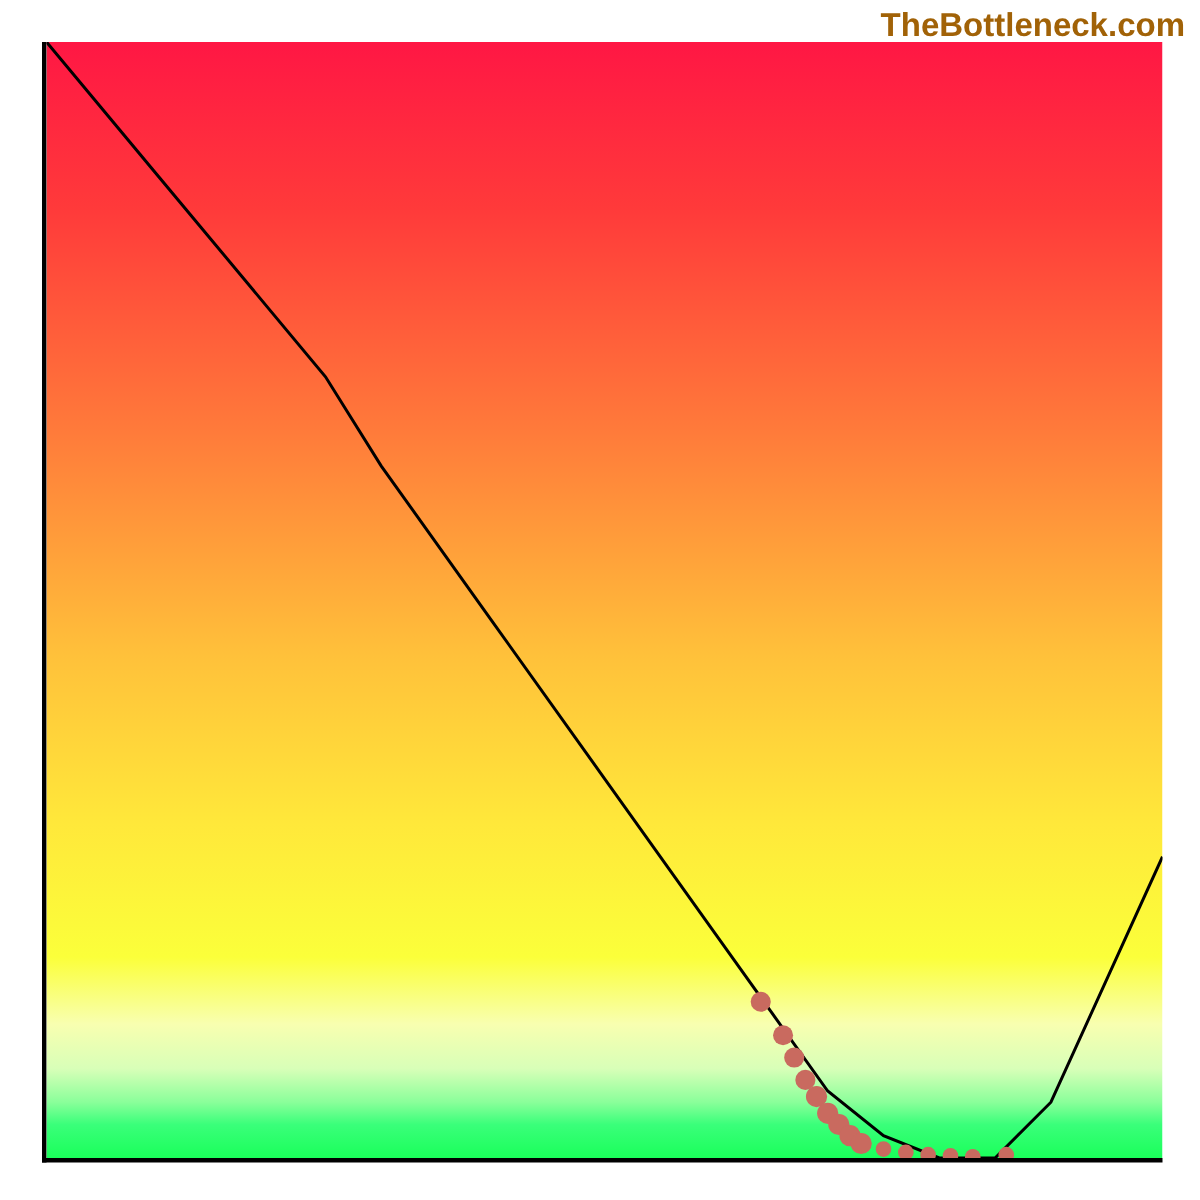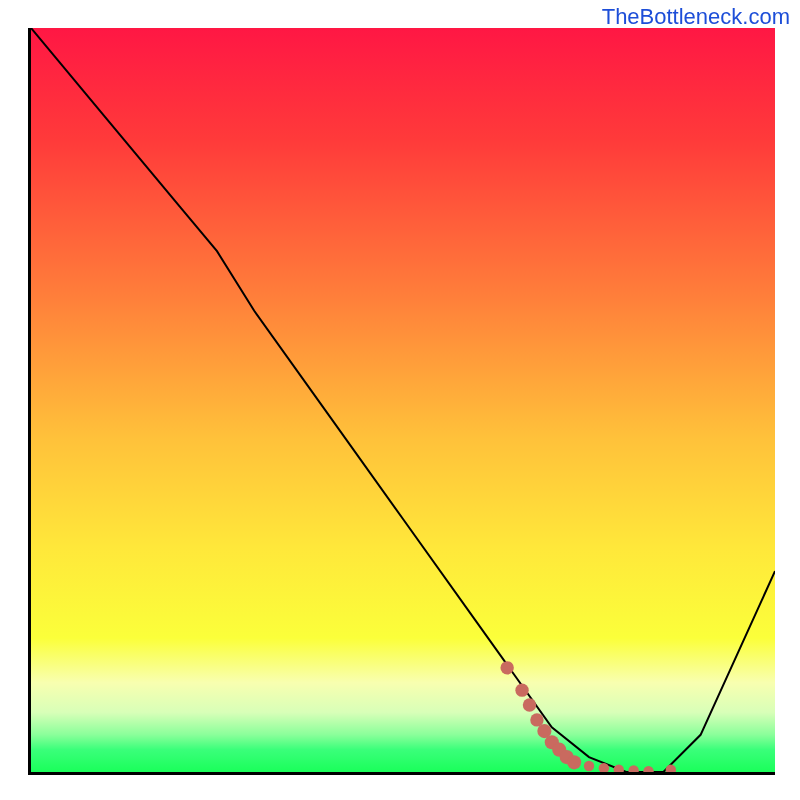--- a/index.html
+++ b/index.html
@@ -13,22 +13,22 @@
   .container {
     width: 800px;
     height: 800px;
     position: relative;
   }
   .watermark {
     position: absolute;
     top: 4px;
     right: 10px;
     font-size: 22px;
-    color: #1d4ed8;
-    font-weight: 400;
+    color: #a16207;
+    font-weight: 700;
     z-index: 10;
   }
   .plot-area {
     position: absolute;
     top: 28px;
     left: 28px;
     width: 744px;
     height: 744px;
     border-left: 3px solid black;
     border-bottom: 3px solid black;

